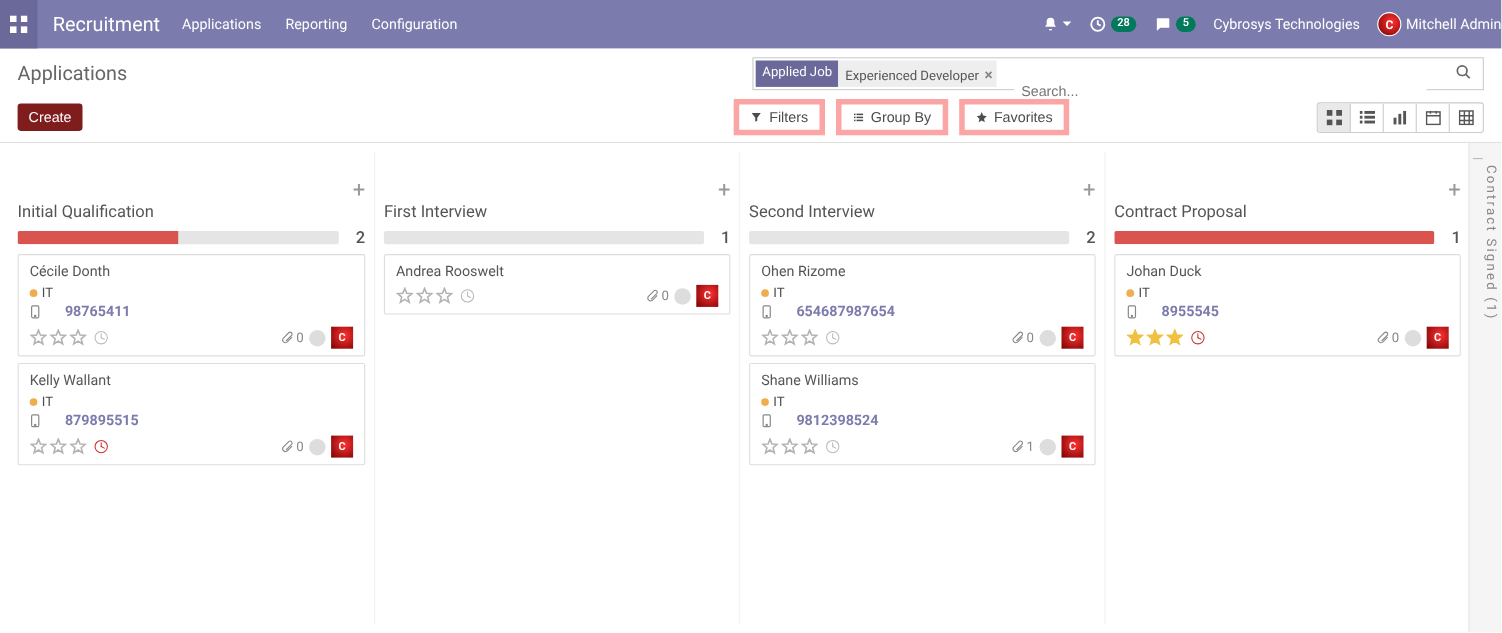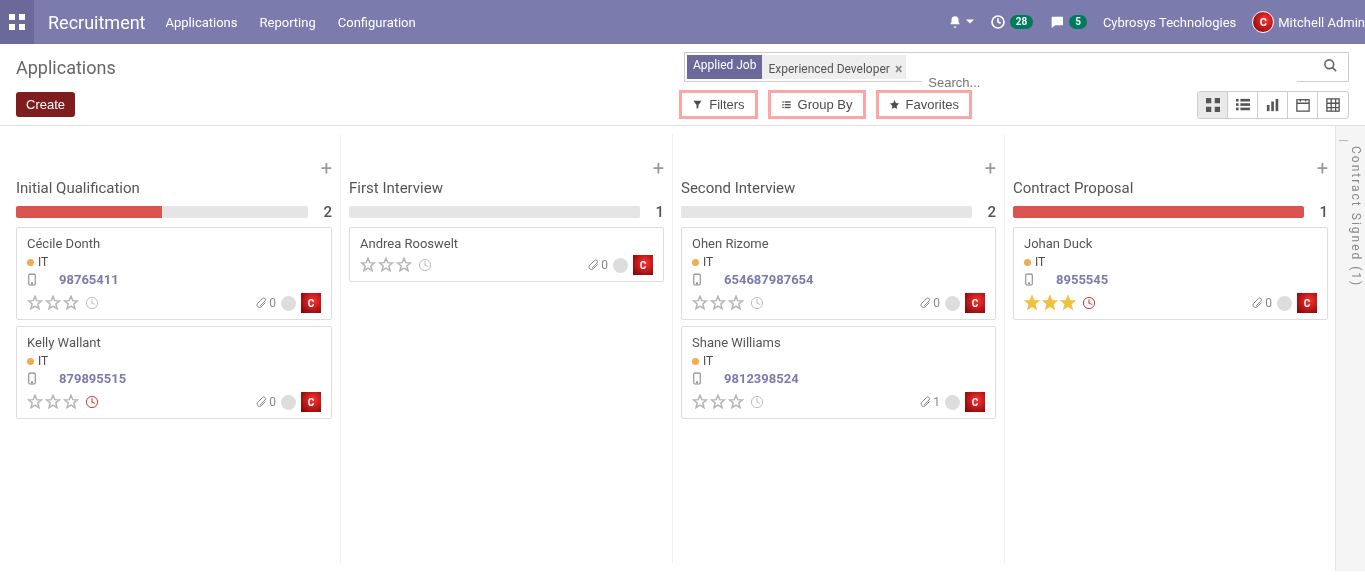--- a/index.html
+++ b/index.html
@@ -24,21 +24,21 @@
   .facet { display:inline-flex; align-items:stretch; height:24px; margin:1px 0 1px 2px; }
   .facet-label { background:#6a699a; color:#fff; padding:3px 6px 0 6px; font-size:12px; }
   .facet-value { background:#eee; color:#555; padding:3px 4px 0 6px; font-size:12px; display:flex; align-items:center; gap:5px;}
   .facet-close { color:#888; font-weight:bold; cursor:pointer; font-size:14px; line-height:12px;}
   .search-input { flex:1; border:none; outline:none; padding:16px 6px; height:44px; font-size:13px;margin-top:31px;}
   .search-icon { padding:0 10px; color:#666; font-size:15px;}
 
   .cp-row2 { display:flex; align-items:center; margin-top:8px;}
   .create-btn { background:#7f1d1d; color:#fff; border:none; border-radius:3px; padding:5px 10px; cursor:pointer; font-size:13px;}
   .filter-btns { margin-left:auto; display:flex; gap:10px;}
-  .obtn { border:3px solid #fca5a5; background:#fff; padding:4px 10px; cursor:pointer; border-radius:0; color:#4c4c4c; display:inline-flex; align-items:center; gap:6px; font-size:13px;}
+  .obtn { border:5px solid #fca5a5; background:#fff; padding:4px 10px; cursor:pointer; border-radius:0; color:#4c4c4c; display:inline-flex; align-items:center; gap:6px; font-size:13px;}
   .obtn svg { width:11px; height:11px; }
 
   .view-switcher { margin-left: 225px; display:flex; border:1px solid #ccc; border-radius:3px; overflow:hidden;}
   .vs-btn { width:30px; height:26px; display:flex; align-items:center;justify-content:center; cursor:pointer; border-right:1px solid #ccc; color:#666;}
   .vs-btn:last-child{border-right:none;}
   .vs-btn.active{ background:#e9e9e9;}
 
   
   .board-wrap { display:flex; height: calc(575px - 44px - 86px);}
   .board { flex:1; display:flex; overflow-x:auto; padding: 8px 8px; gap: 0;}

